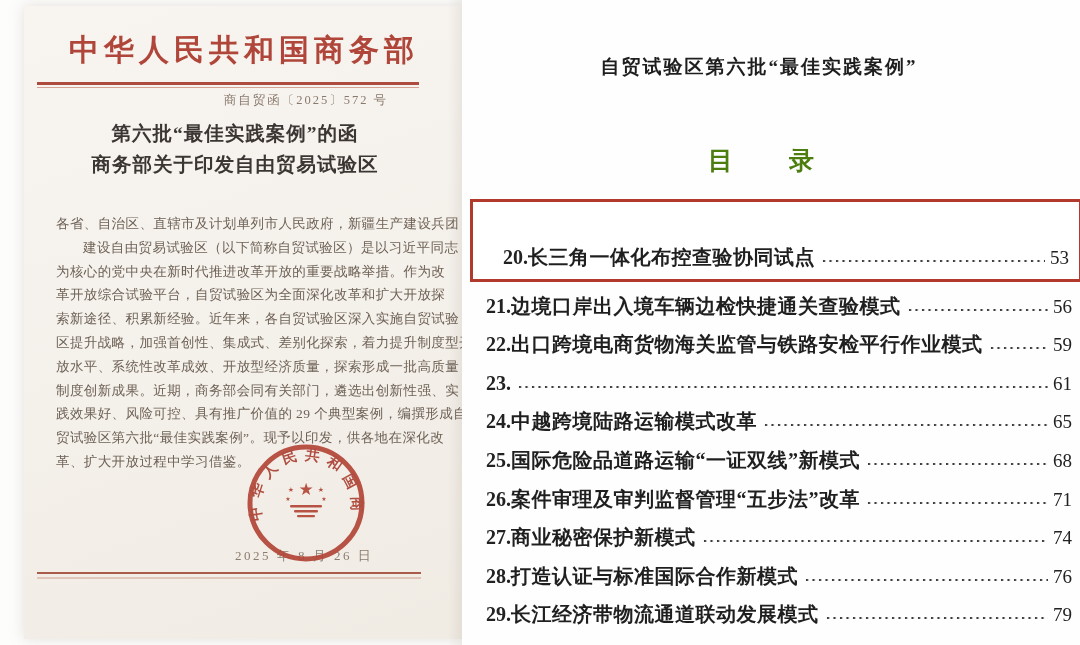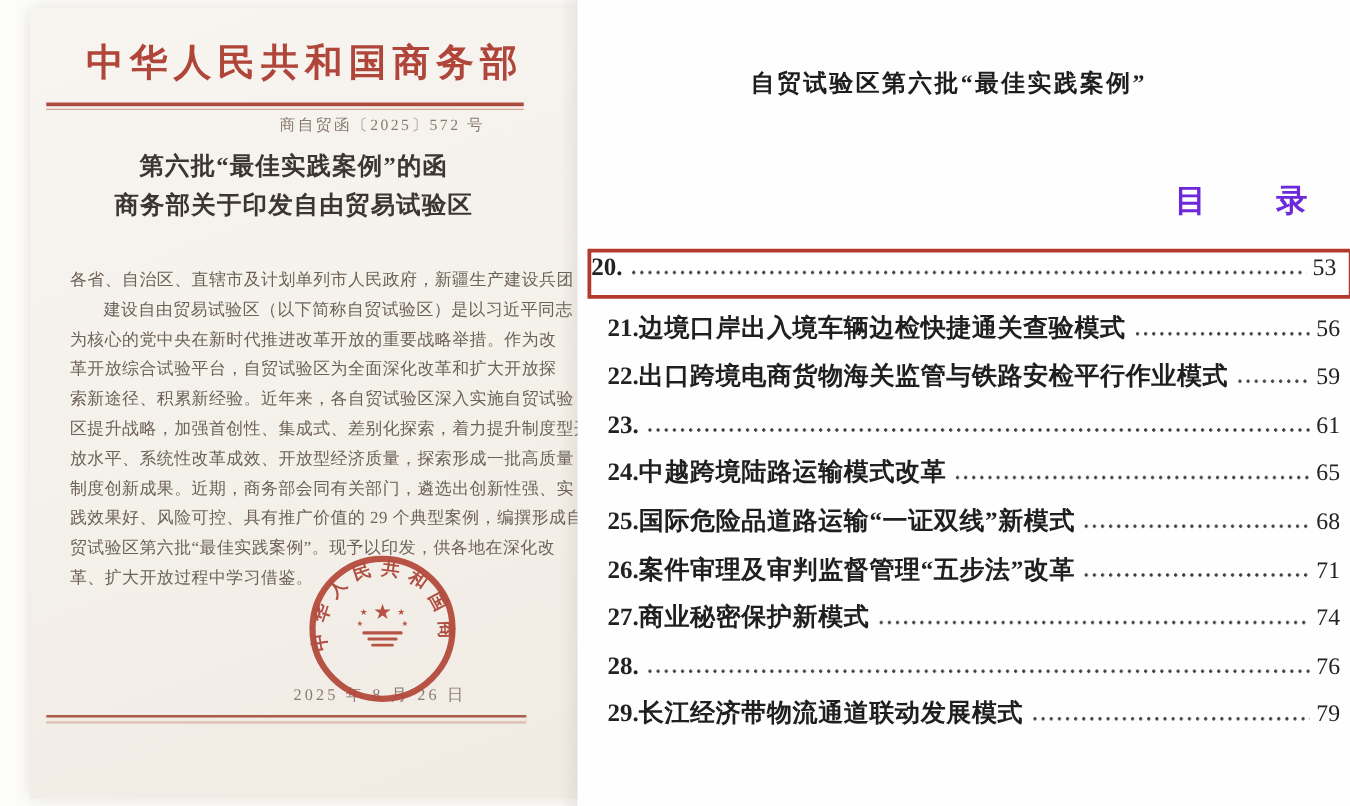--- a/index.html
+++ b/index.html
@@ -61,35 +61,35 @@
   .paper-right{
     position:absolute; left:462px; top:0; width:618px; height:645px;
     background:#fefefe;
   }
   .rp-title{
     position:absolute; left:0; top:54px; width:100%; padding-right:24px; box-sizing:border-box;
     text-align:center; font-size:19px; font-weight:bold; color:#1e1e1e;
     letter-spacing:2px; white-space:nowrap;
   }
   .rp-toc-heading{
-    position:absolute; left:0; top:144px; width:100%; padding-right:32px; box-sizing:border-box;
-    text-align:right; font-size:25px; font-weight:bold; color:#6d28d9; letter-spacing:2px;
+    position:absolute; left:0; top:144px; width:100%; padding-right:18px; box-sizing:border-box;
+    text-align:center; font-size:25px; font-weight:bold; color:#4d7c0f; letter-spacing:2px;
   }
   .toc{
     position:absolute; left:8px; top:199px; width:612px;
   }
   .toc-row{
     display:flex; align-items:flex-end;
     height:38.6px; padding:0 10px 8px 16px; box-sizing:border-box;
   }
   .hl-box{
     border:3px solid #b23a2c; background:rgba(255,255,255,.6);
     margin-bottom:3px;
   }
-  .hl-box .toc-row{height:34px; padding-bottom:12px; padding-left:0;}
+  .hl-box .toc-row{height:34px; padding-bottom:12px; padding-left:30px;margin-top:43px;}
   .ti-num{font-size:20px; font-weight:bold; color:#222; line-height:1;}
   .ti-title{font-size:20px; font-weight:bold; color:#1f1f1f; letter-spacing:.5px; line-height:1; white-space:nowrap;}
   .leader{
     flex:1; height:6px; margin:0 5px 3px 7px; align-self:flex-end; min-width:6px;
     background-image:radial-gradient(circle at 2px 3px,#3c3c3c 1.1px,transparent 1.5px);
     background-size:6.5px 6px; background-repeat:repeat-x; background-position:left bottom;
   }
   .ti-page{font-size:19px; color:#222; line-height:1;}
 </style>
 </head>
@@ -148,20 +148,21 @@
   <div class="gutter"></div>
 
   <div class="paper-right">
     <div class="rp-title">自贸试验区第六批“最佳实践案例”</div>
     <div class="rp-toc-heading">目　　录</div>
 
     <div class="toc">
       <div class="hl-box">
         <div class="toc-row">
           <span class="ti-num">20.</span>
+            <span class="ti-title">长三角一体化布控查验协同试点</span>
           <span class="leader"></span>
           <span class="ti-page">53</span>
         </div>
       </div>
 
       <div class="toc-row">
         <span class="ti-num">21.</span>
           <span class="ti-title">边境口岸出入境车辆边检快捷通关查验模式</span>
         <span class="leader"></span>
         <span class="ti-page">56</span>
@@ -196,20 +197,21 @@
         <span class="ti-page">71</span>
       </div>
       <div class="toc-row">
         <span class="ti-num">27.</span>
           <span class="ti-title">商业秘密保护新模式</span>
         <span class="leader"></span>
         <span class="ti-page">74</span>
       </div>
       <div class="toc-row">
         <span class="ti-num">28.</span>
+          <span class="ti-title">打造认证与标准国际合作新模式</span>
         <span class="leader"></span>
         <span class="ti-page">76</span>
       </div>
       <div class="toc-row">
         <span class="ti-num">29.</span>
           <span class="ti-title">长江经济带物流通道联动发展模式</span>
         <span class="leader"></span>
         <span class="ti-page">79</span>
       </div>
     </div>

